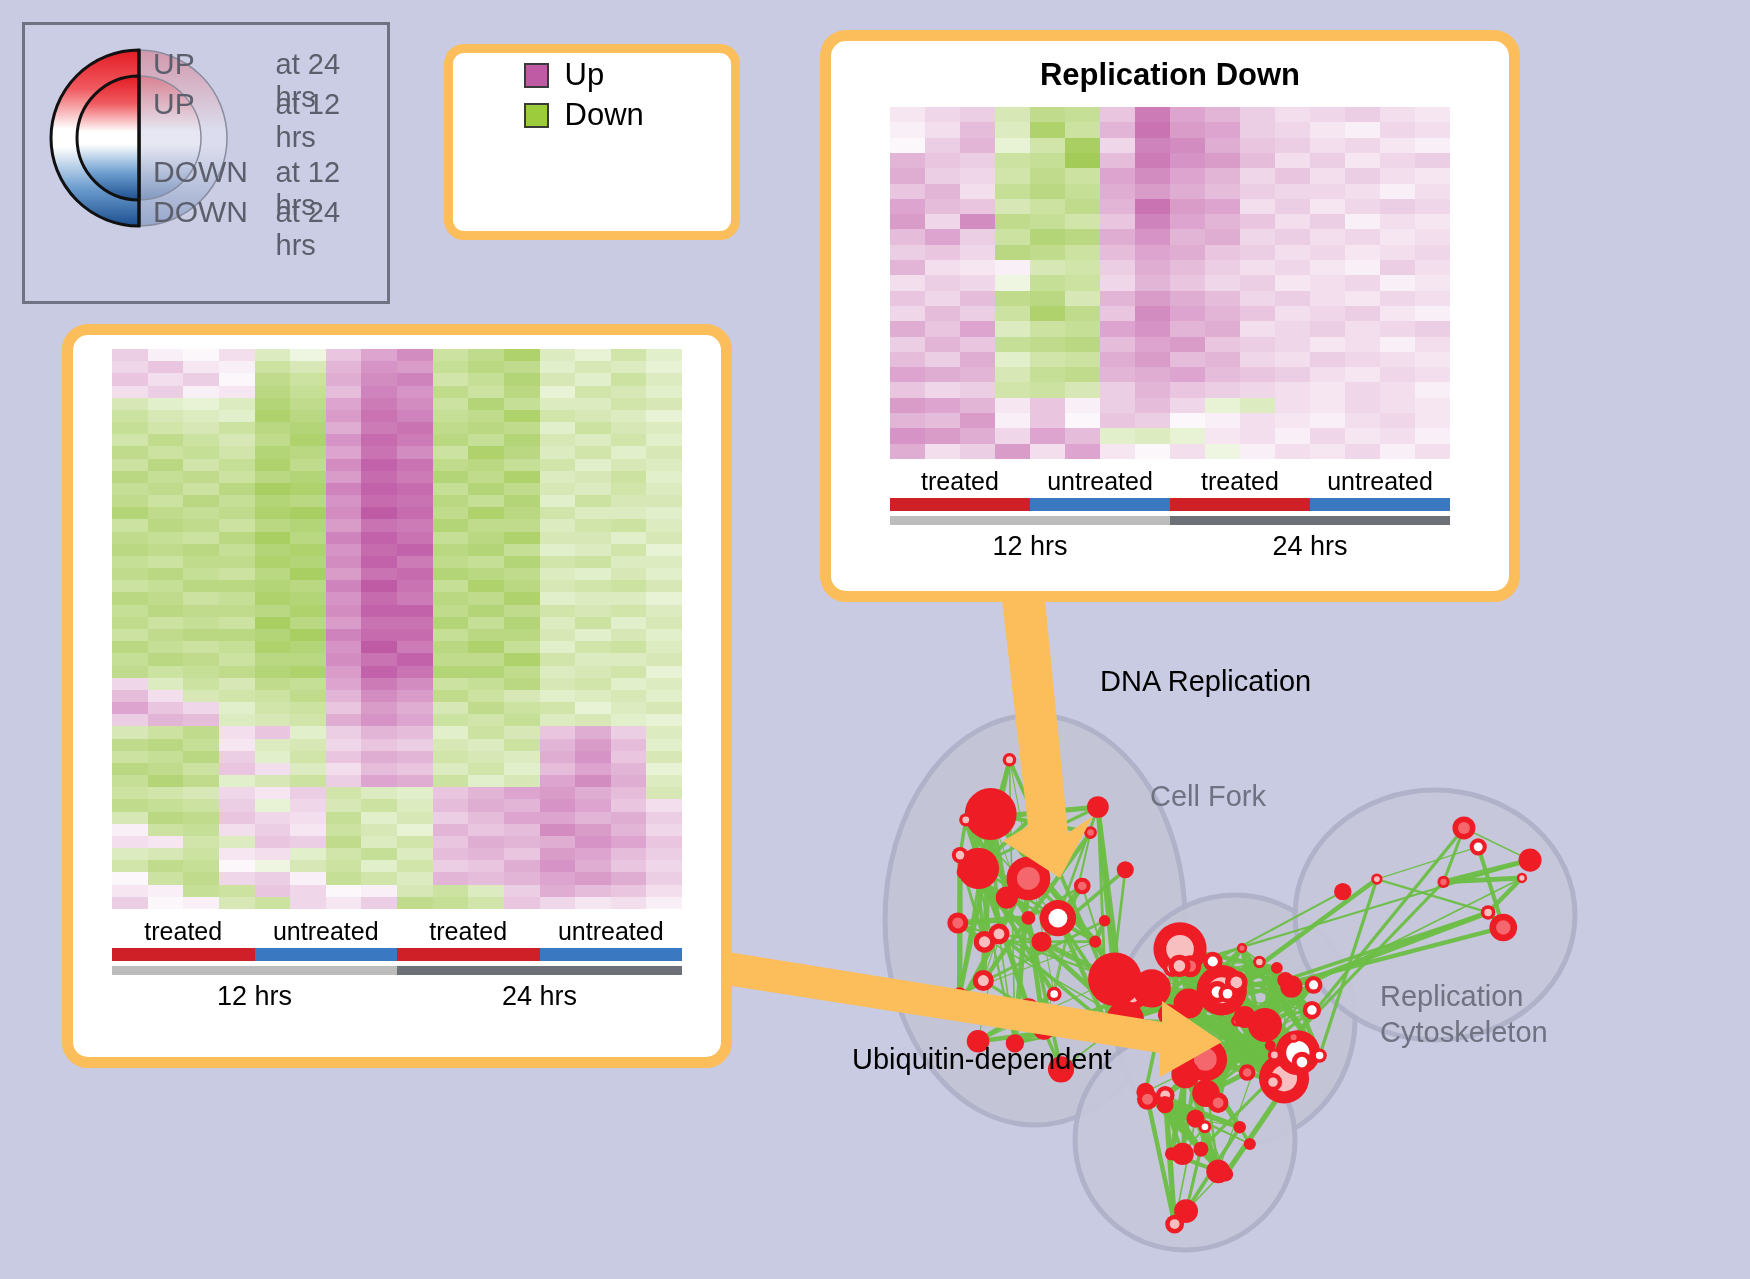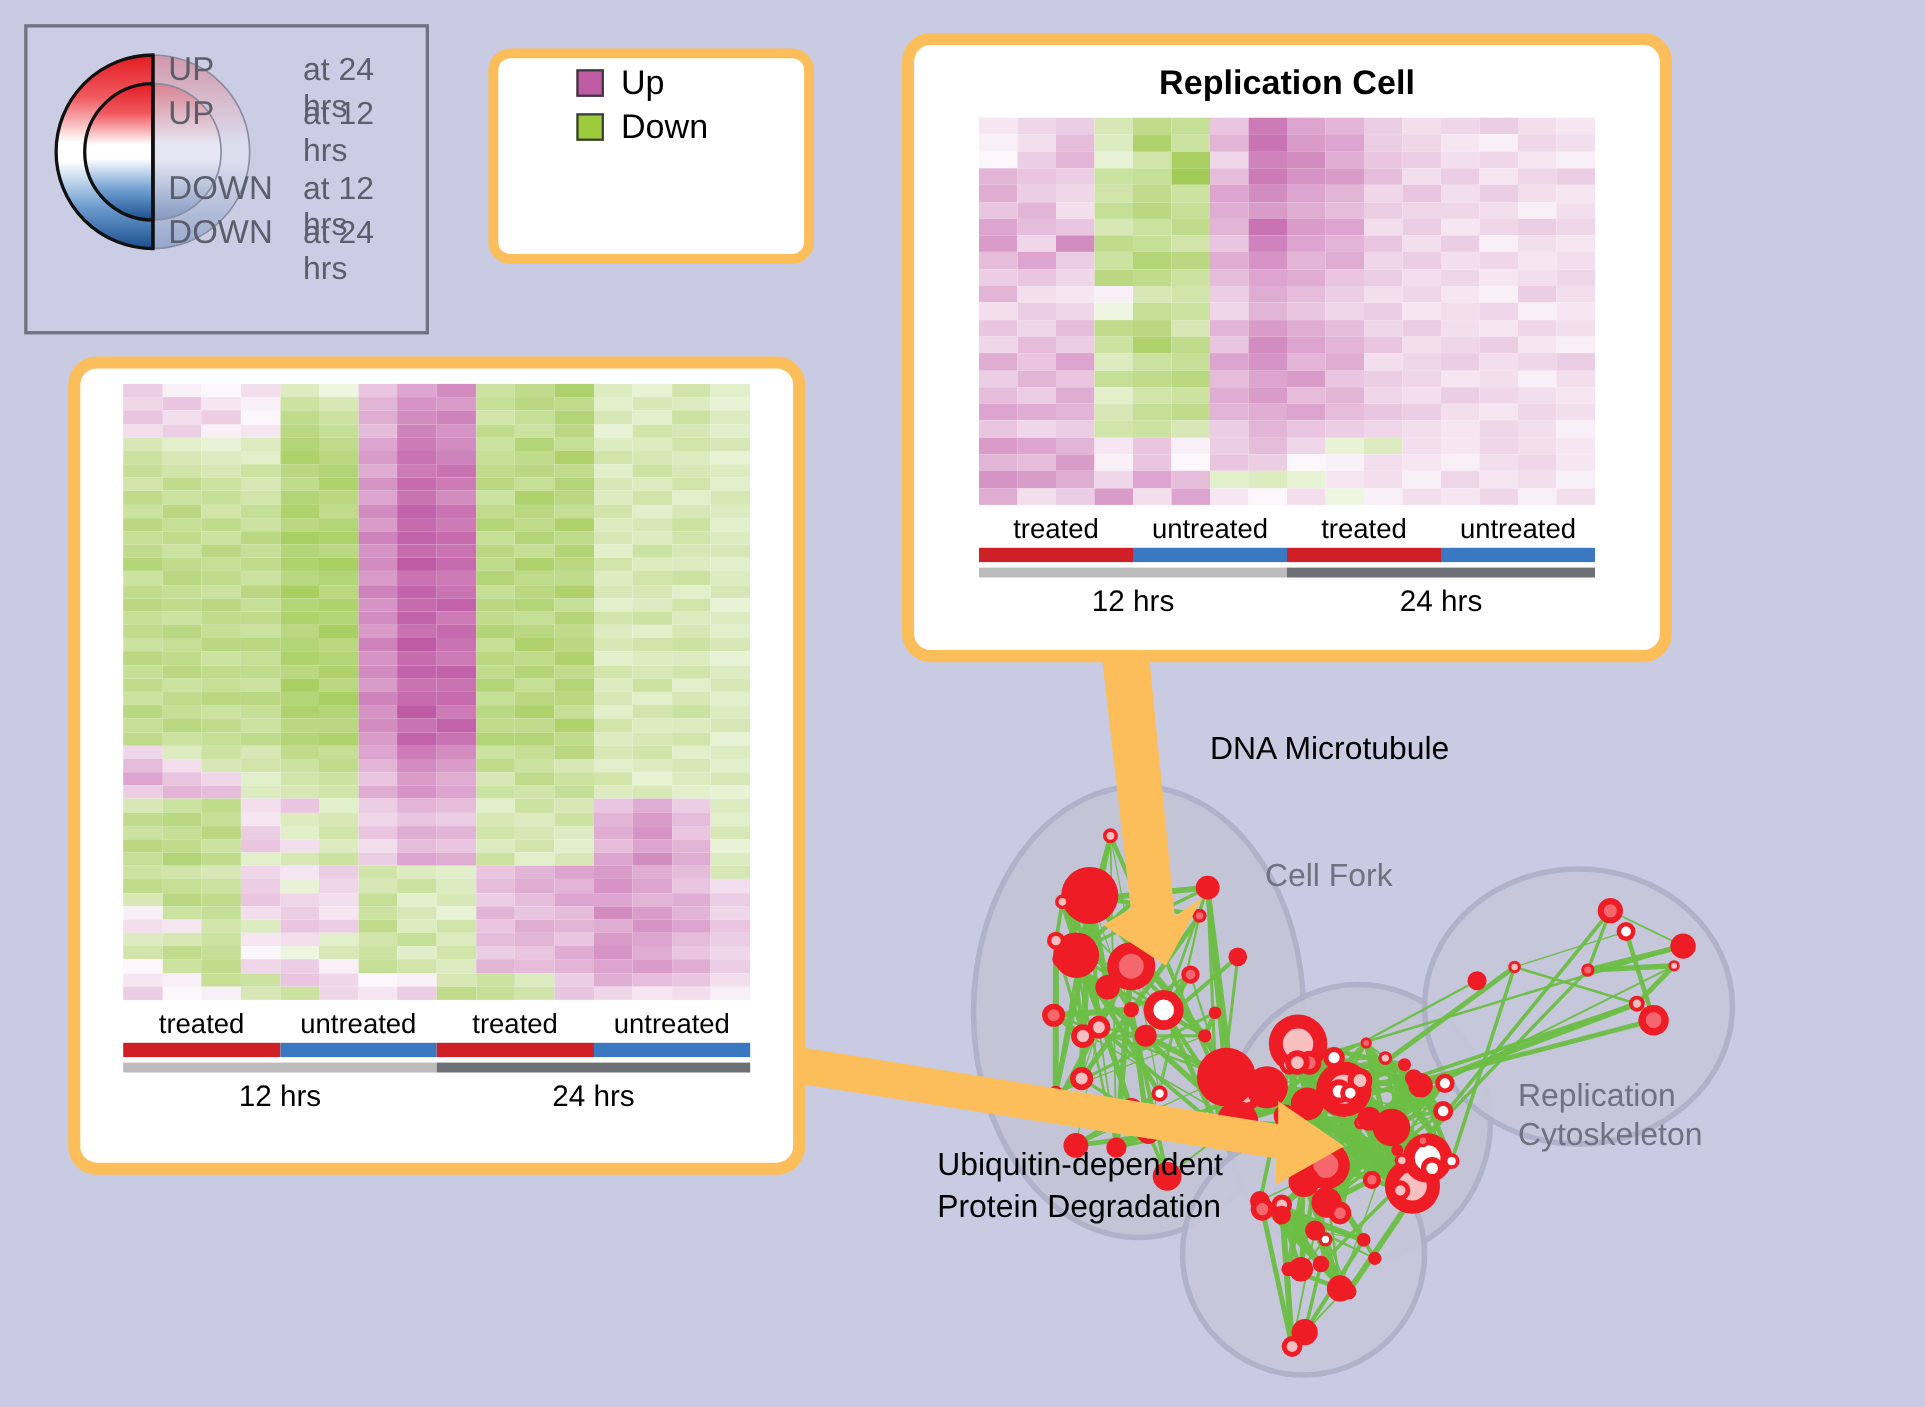--- a/index.html
+++ b/index.html
@@ -134,21 +134,21 @@
     <span class="ud-sw" style="background:#bf5aa5"></span>
     <span class="ud-lb">Up</span>
   </div>
   <div class="ud-row">
     <span class="ud-sw" style="background:#9ccb3b"></span>
     <span class="ud-lb">Down</span>
   </div>
 </div>
 
 <div class="abs panel" id="panel-rep">
-  <div class="panel-title">Replication Cell</div>
+  <div class="panel-title">Replication Down</div>
   <div class="hm" id="hm-rep" style="width: 560px; height: 352px; grid-template-columns: repeat(16, 1fr); grid-template-rows: repeat(23, 1fr); margin-top: 14px;">
       <div style="background: rgb(245, 230, 242);"></div>
       <div style="background: rgb(239, 214, 233);"></div>
       <div style="background: rgb(236, 206, 228);"></div>
       <div style="background: rgb(215, 232, 182);"></div>
       <div style="background: rgb(192, 219, 140);"></div>
       <div style="background: rgb(198, 223, 150);"></div>
       <div style="background: rgb(233, 197, 224);"></div>
       <div style="background: rgb(204, 123, 183);"></div>
       <div style="background: rgb(220, 164, 206);"></div>
@@ -1737,22 +1737,21 @@
         <circle cx="470" cy="405" r="17" fill="#ee1c25"></circle>
       </g>
     </svg>
 </div>
 
 <svg class="abs" style="left:0;top:0;width:1750px;height:1279px;pointer-events:none;">
   <polygon fill="#fcbe5a" points="1002,600 1045,600 1068,833 1093,816 1060,878 1003,841 1028,826"></polygon>
   <polygon fill="#fcbe5a" points="728,952 1162,1022 1162,1001 1222,1042 1160,1077 1160,1053 725,985"></polygon>
 </svg>
 
-<div class="netlabel" id="lbl-dna">DNA Microtubule</div>
+<div class="netlabel" id="lbl-dna">DNA Replication</div>
 <div class="netlabel" id="lbl-cellcycle">Cell Fork</div>
 <div class="netlabel" id="lbl-micro">
   <div>Replication</div>
   <div>Cytoskeleton</div>
 </div>
 <div class="netlabel" id="lbl-ubi">
   <div>Ubiquitin-dependent</div>
-  <div>Protein Degradation</div>
 </div>
 
 </body></html>

